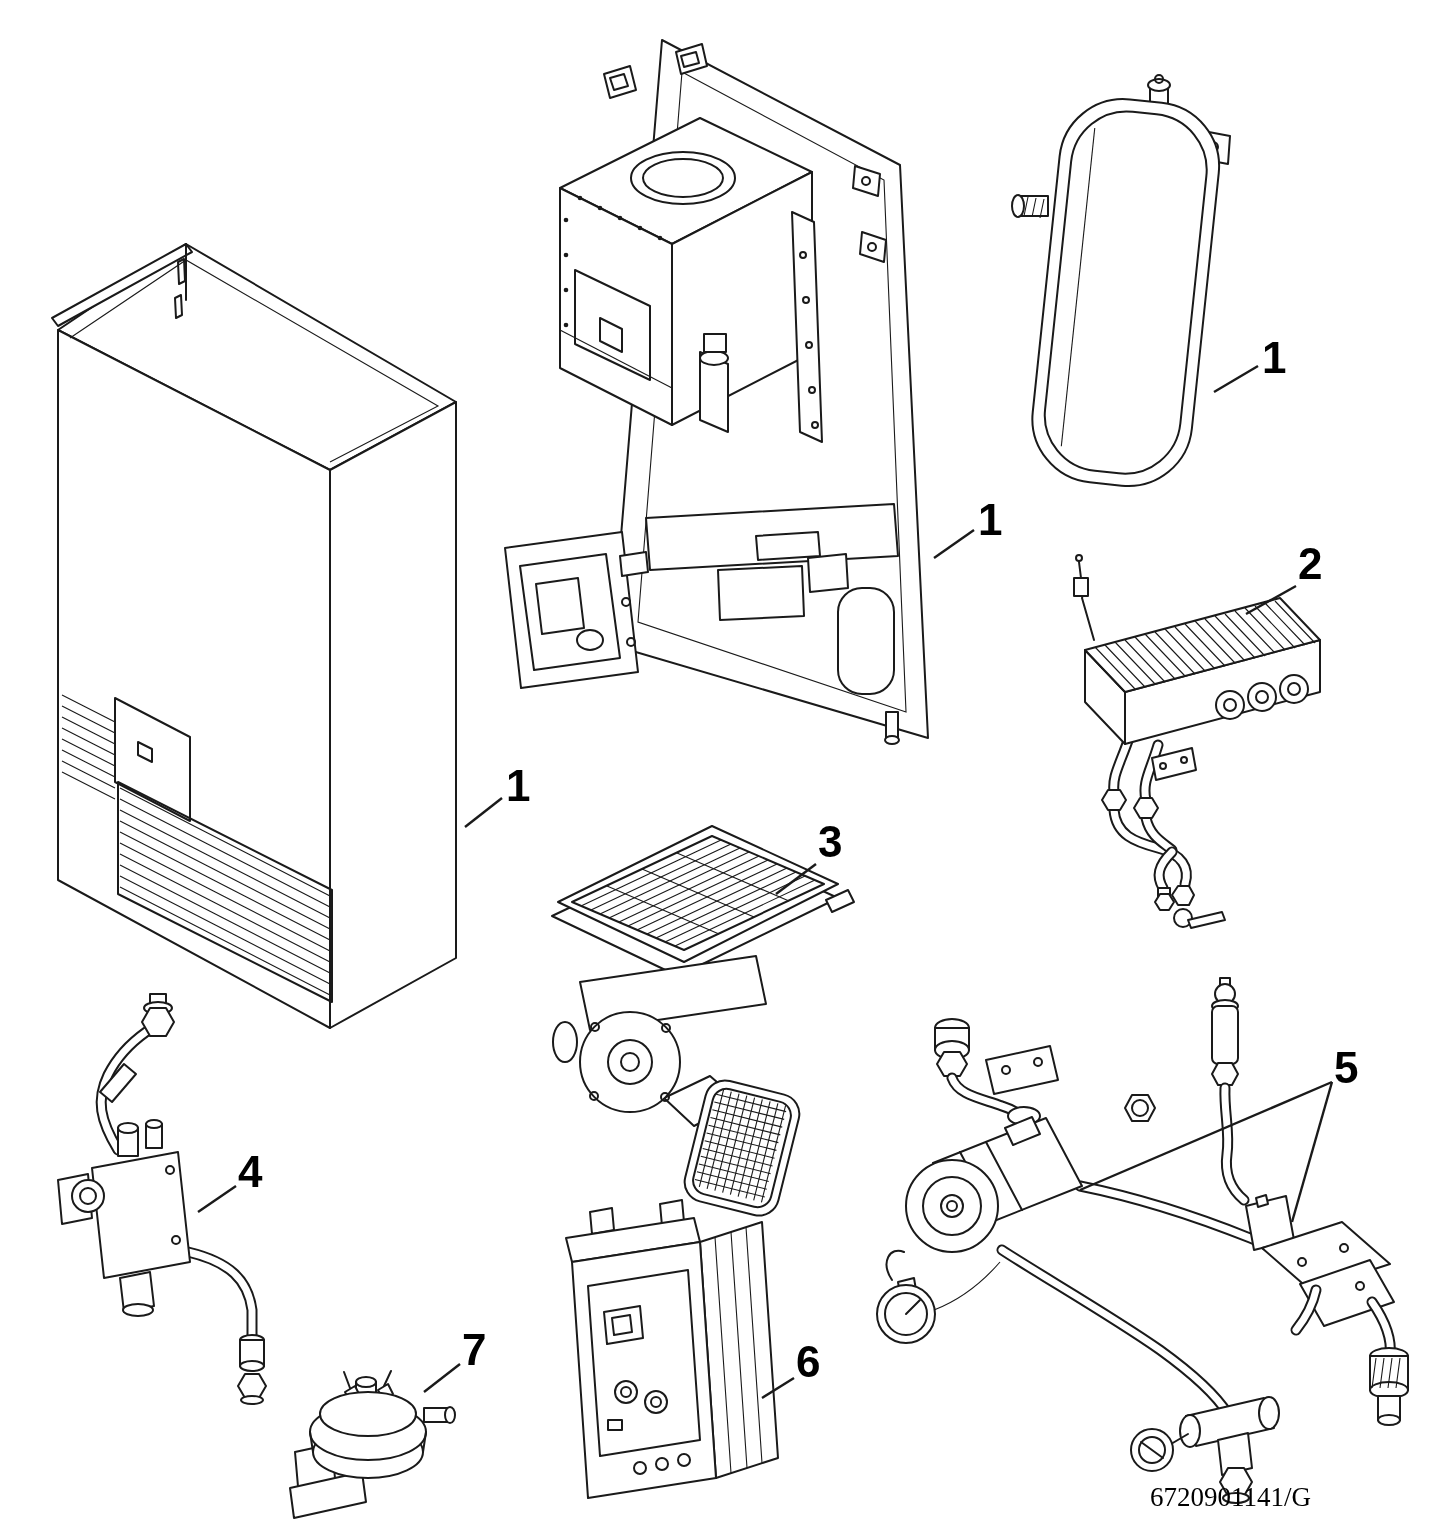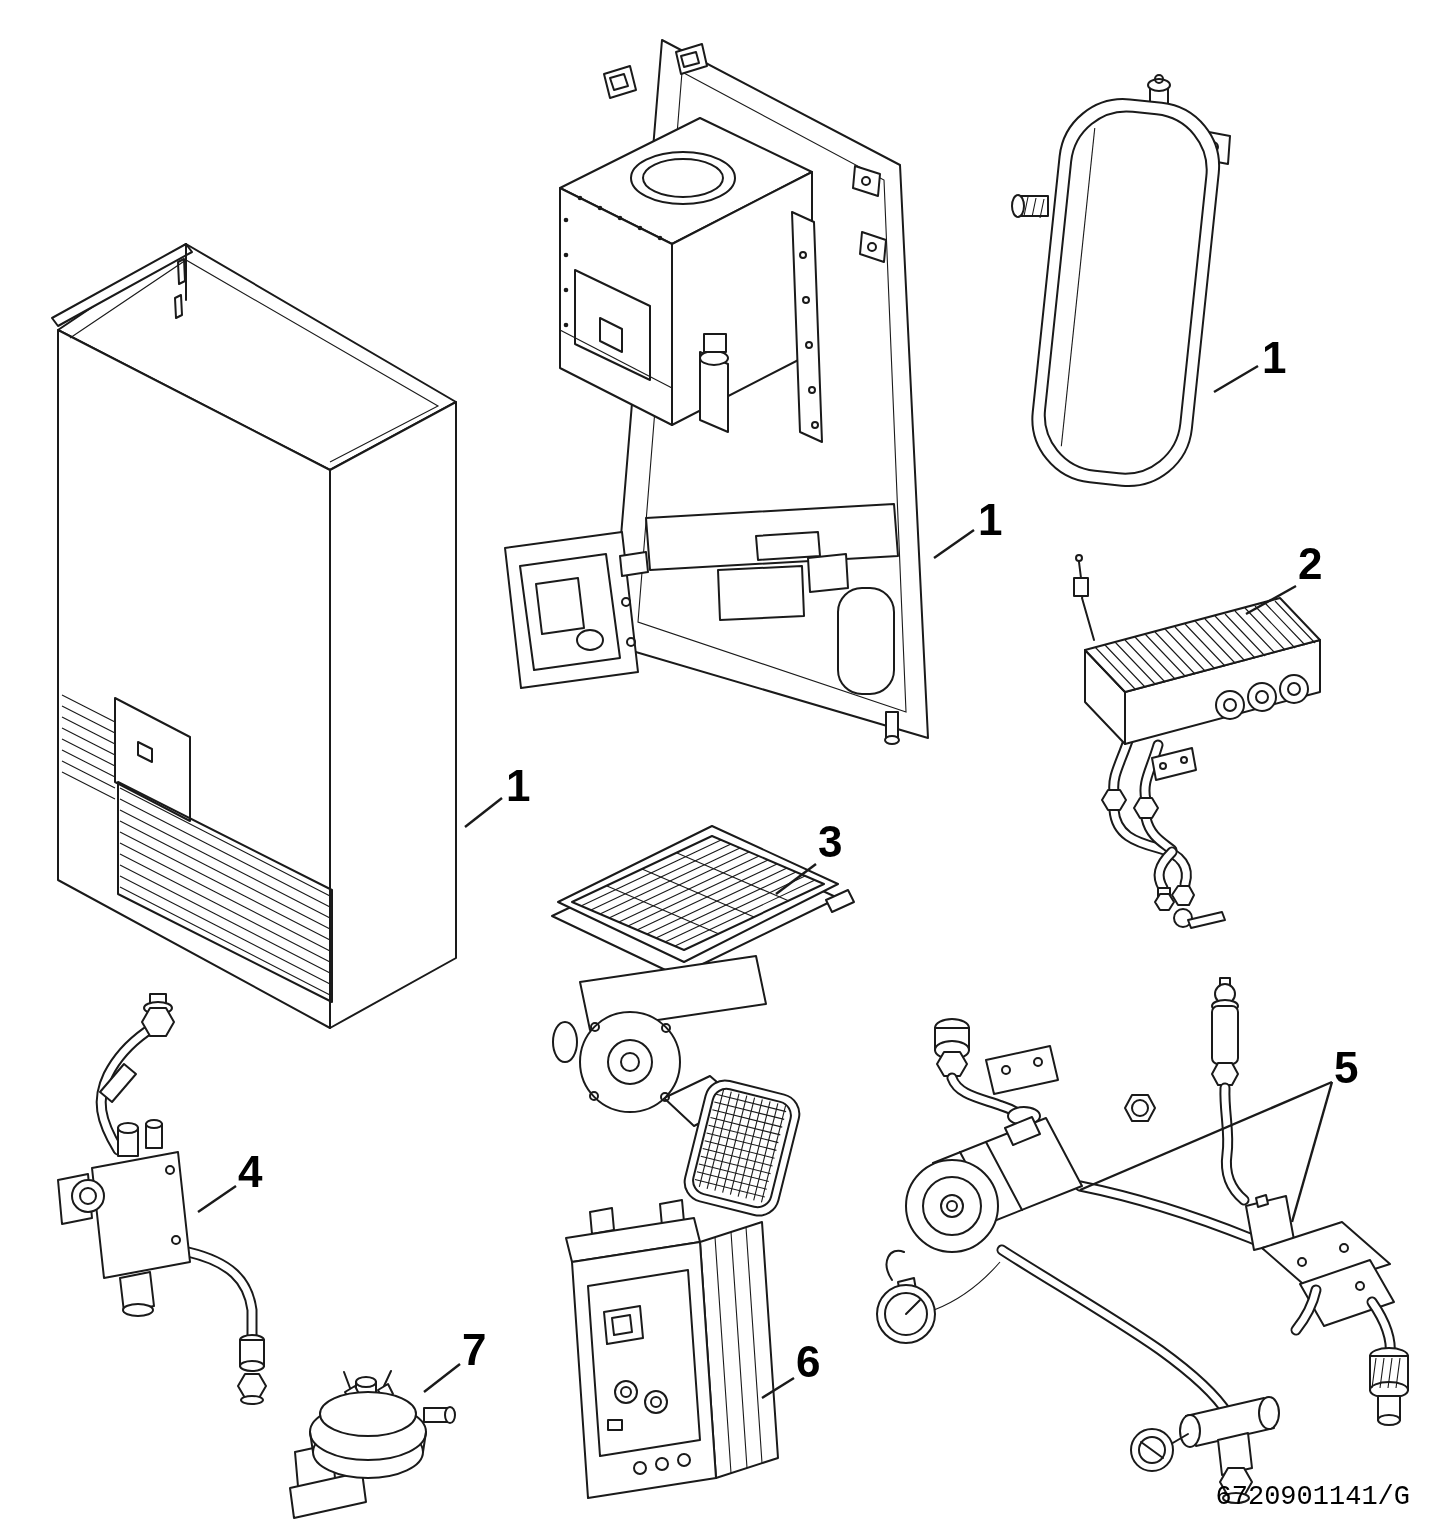--- a/index.html
+++ b/index.html
@@ -16,22 +16,21 @@
     font-family:"Liberation Sans", sans-serif;
     font-weight:bold;
     font-size:44px;
     color:#000;
     line-height:1;
     user-select:none;
   }
   .doc-number {
     position:absolute;
     left:1150px; top:1482px; width:260px;
-    text-align:right;
-    font-family:Liberation Mono, monospace;
+    font-family:Liberation Serif, serif;
     font-size:27px;
     color:#000;
   }
   
   .fw { fill:#ffffff; stroke:#1a1a1a; stroke-width:2; stroke-linejoin:round; }
   .fn { fill:none;    stroke:#1a1a1a; stroke-width:2; stroke-linejoin:round; stroke-linecap:round; }
   .thin { fill:none; stroke:#1a1a1a; stroke-width:1.1; }
   .dot { fill:#1a1a1a; stroke:none; }
   .pipeO { fill:none; stroke:#1a1a1a; stroke-width:11; stroke-linecap:round; }
   .pipeI { fill:none; stroke:#ffffff; stroke-width:7;  stroke-linecap:round; }

